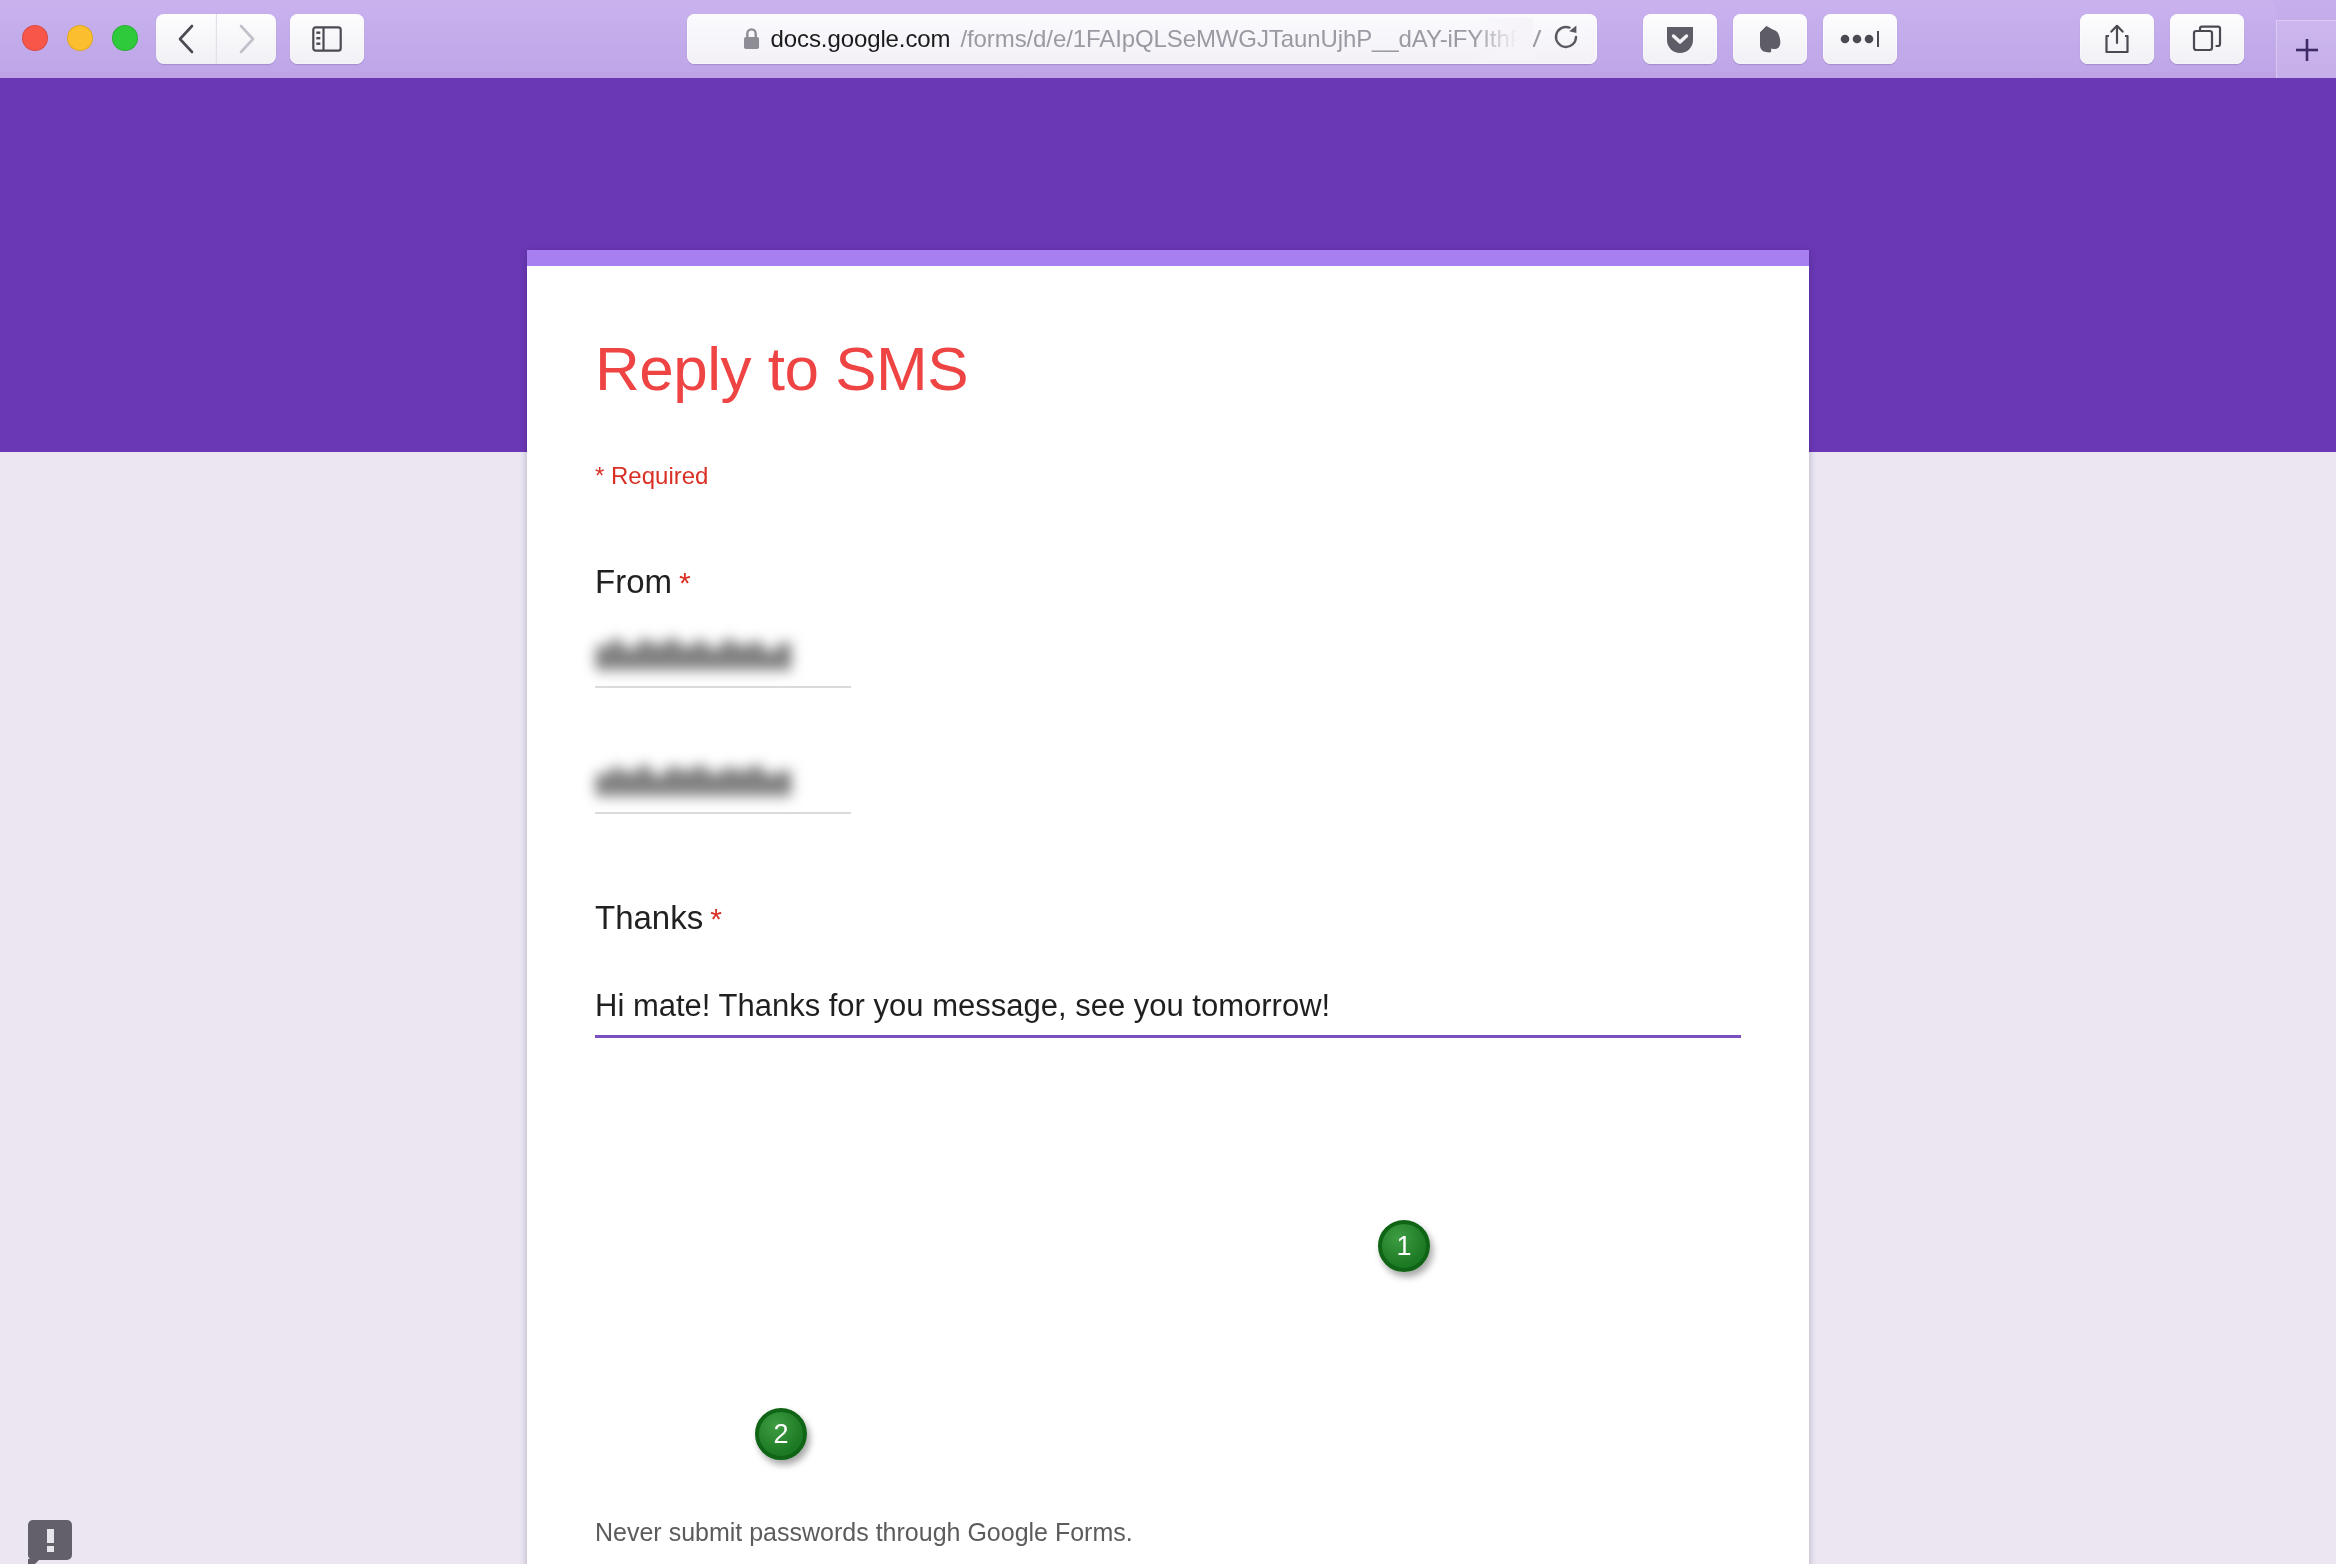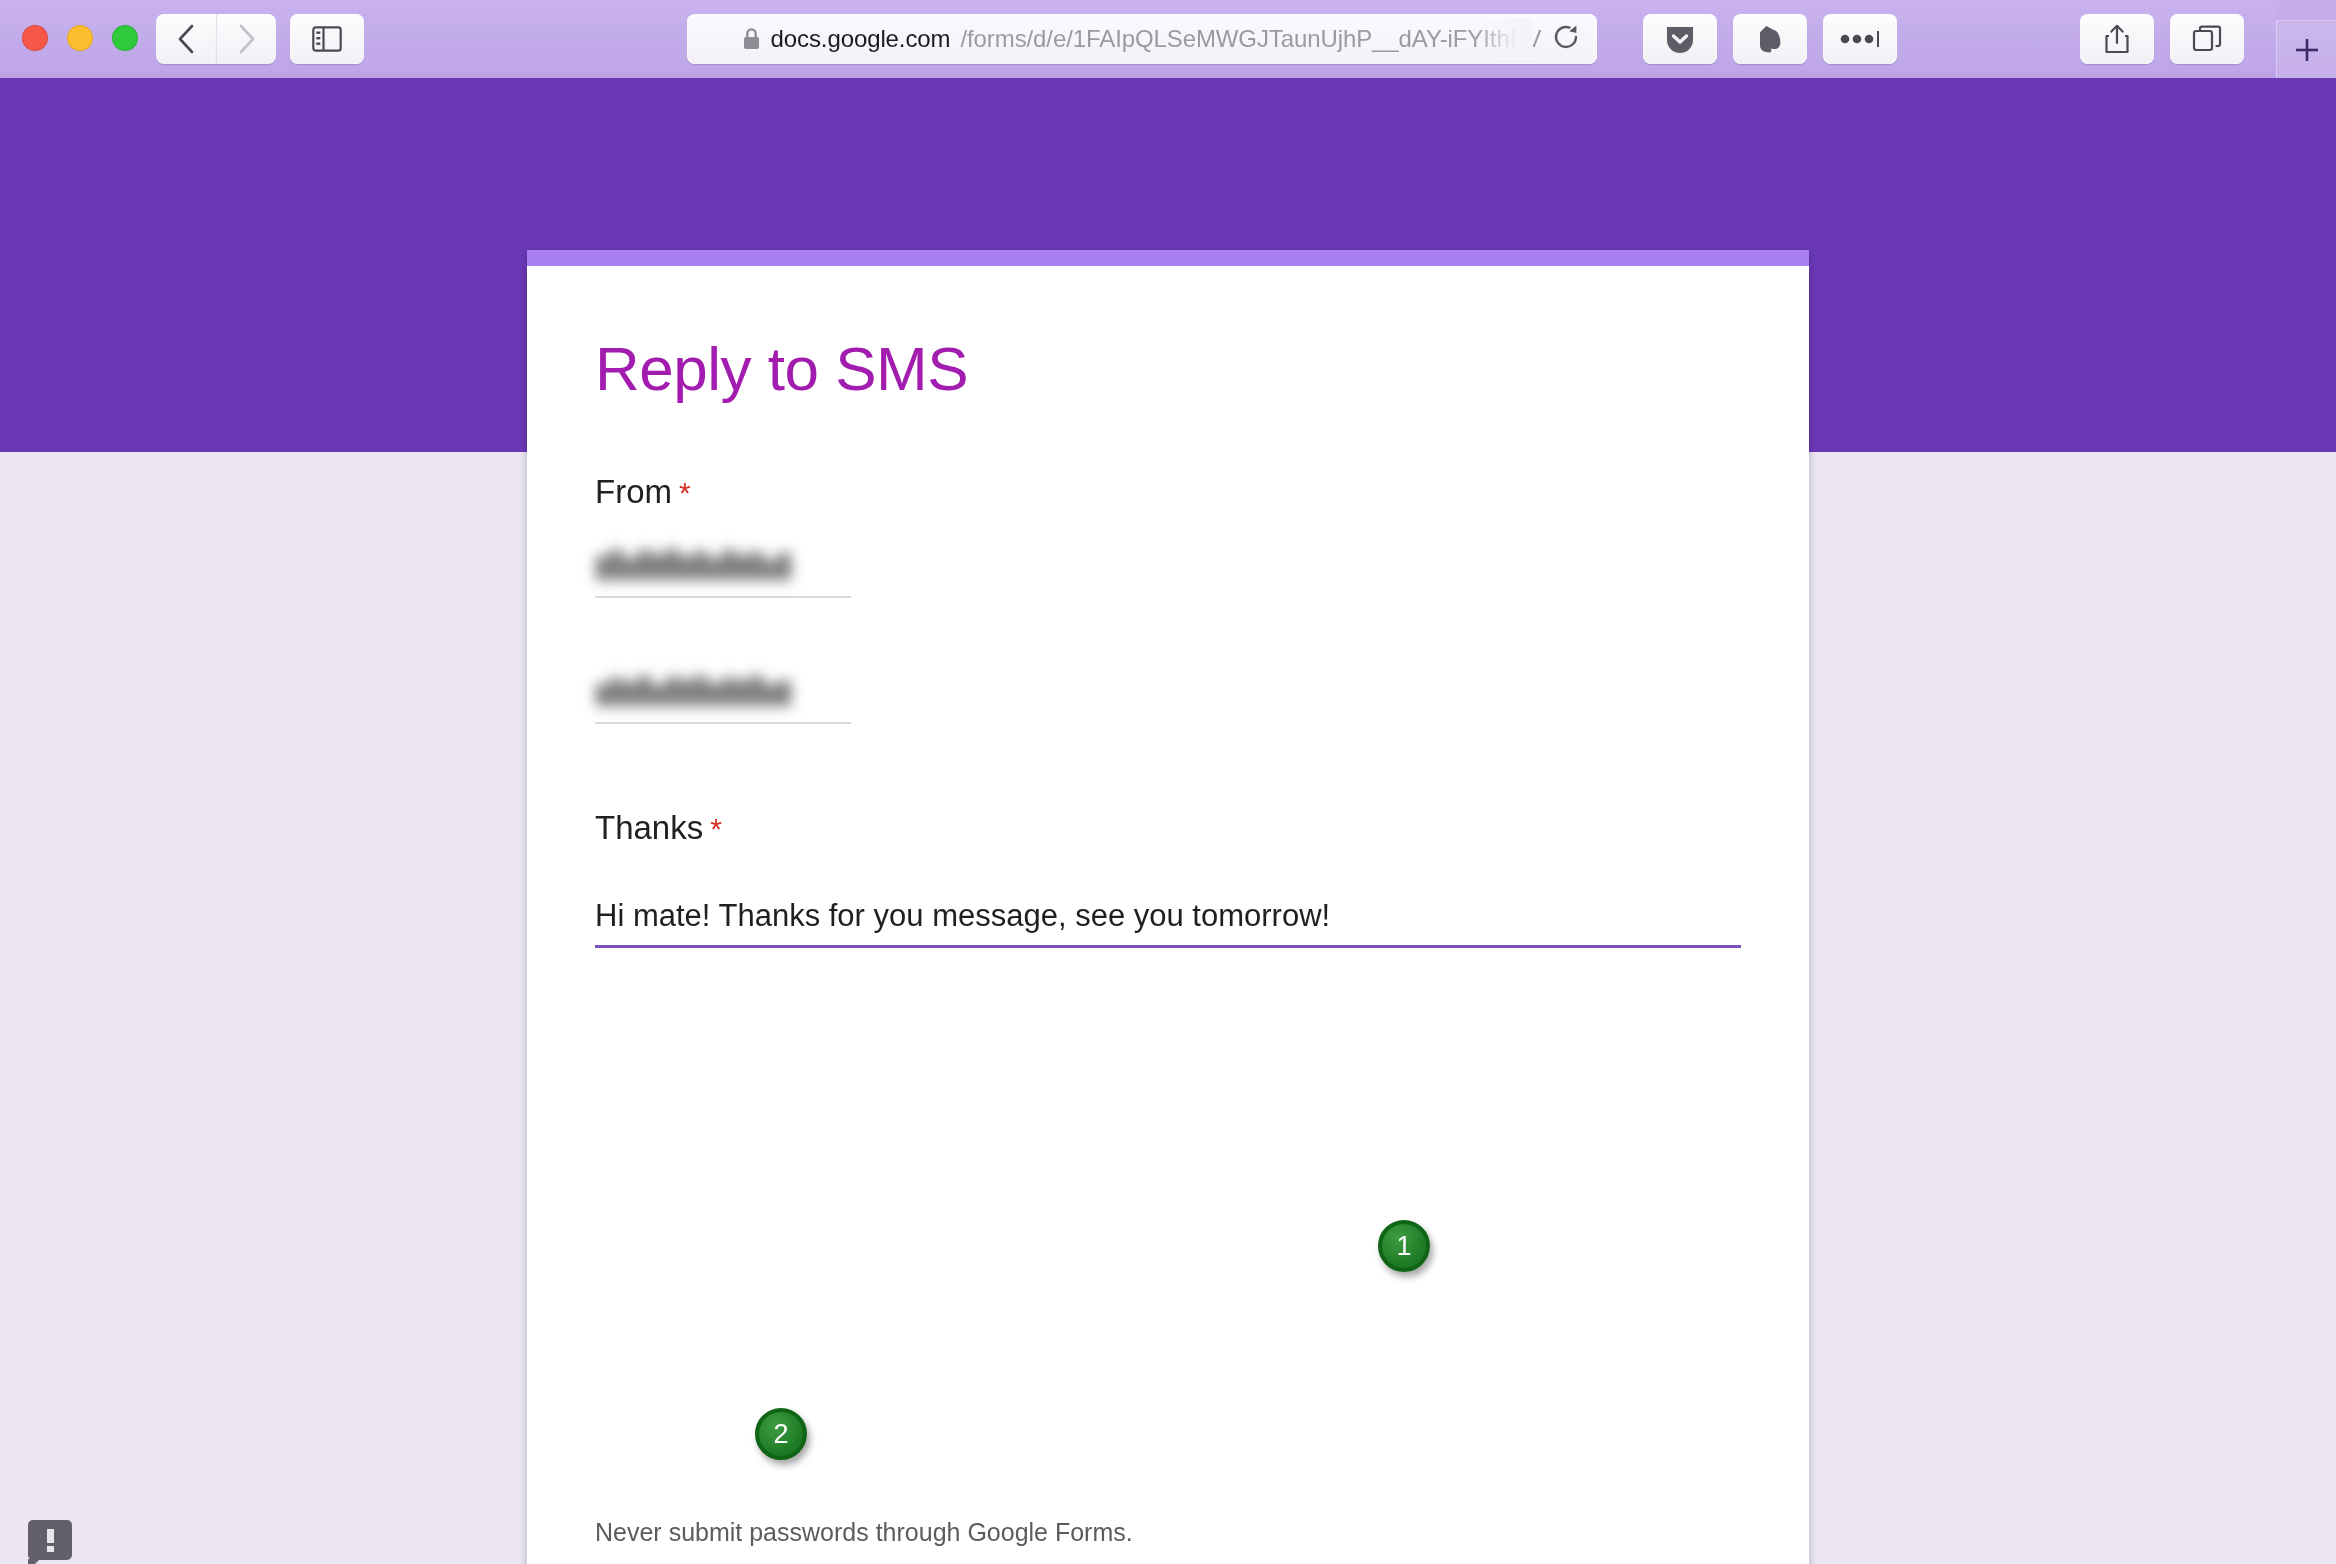--- a/index.html
+++ b/index.html
@@ -87,21 +87,21 @@
 
   #form-card {
     position:absolute; left:527px; top:172px; width:1282px; height:1366px;
     background:#fff;
     box-shadow:0 2px 7px rgba(30,10,60,.28);
   }
   #card-accent { width:100%; height:16px; background:#a77ff0; }
   #card-body { padding:0 68px; }
 
   #form-title {
-    font-size:62px; font-weight:400; color:#a21caf;
+    font-size:62px; font-weight:400; color:#ef4444;
     letter-spacing:-0.5px; margin-top:72px; line-height:1;
   }
   #required-note { font-size:24px; color:#d93025; margin-top:62px; }
 
   .field-block { margin-top:74px; }
   .field-label {
     font-size:33px; color:#212121; font-weight:400; line-height:1.1;
   }
   .field-label .star { color:#d93025; font-size:30px; margin-left:7px; }
 
@@ -276,20 +276,21 @@
 </div>
 
 <div id="page">
   <div id="form-header-band"></div>
 
   <div id="form-card">
     <div id="card-accent"></div>
     <div id="card-body">
 
       <div id="form-title">Reply to SMS</div>
+      <div id="required-note">* Required</div>
 
       <div class="field-block">
         <div class="field-label">
           <span>From</span><span class="star">*</span>
         </div>
         <div class="text-input-wrap">
           <div class="blurred-value">
             <span style="height:24px"></span>
               <span style="height:30px"></span>
               <span style="height:22px"></span>

